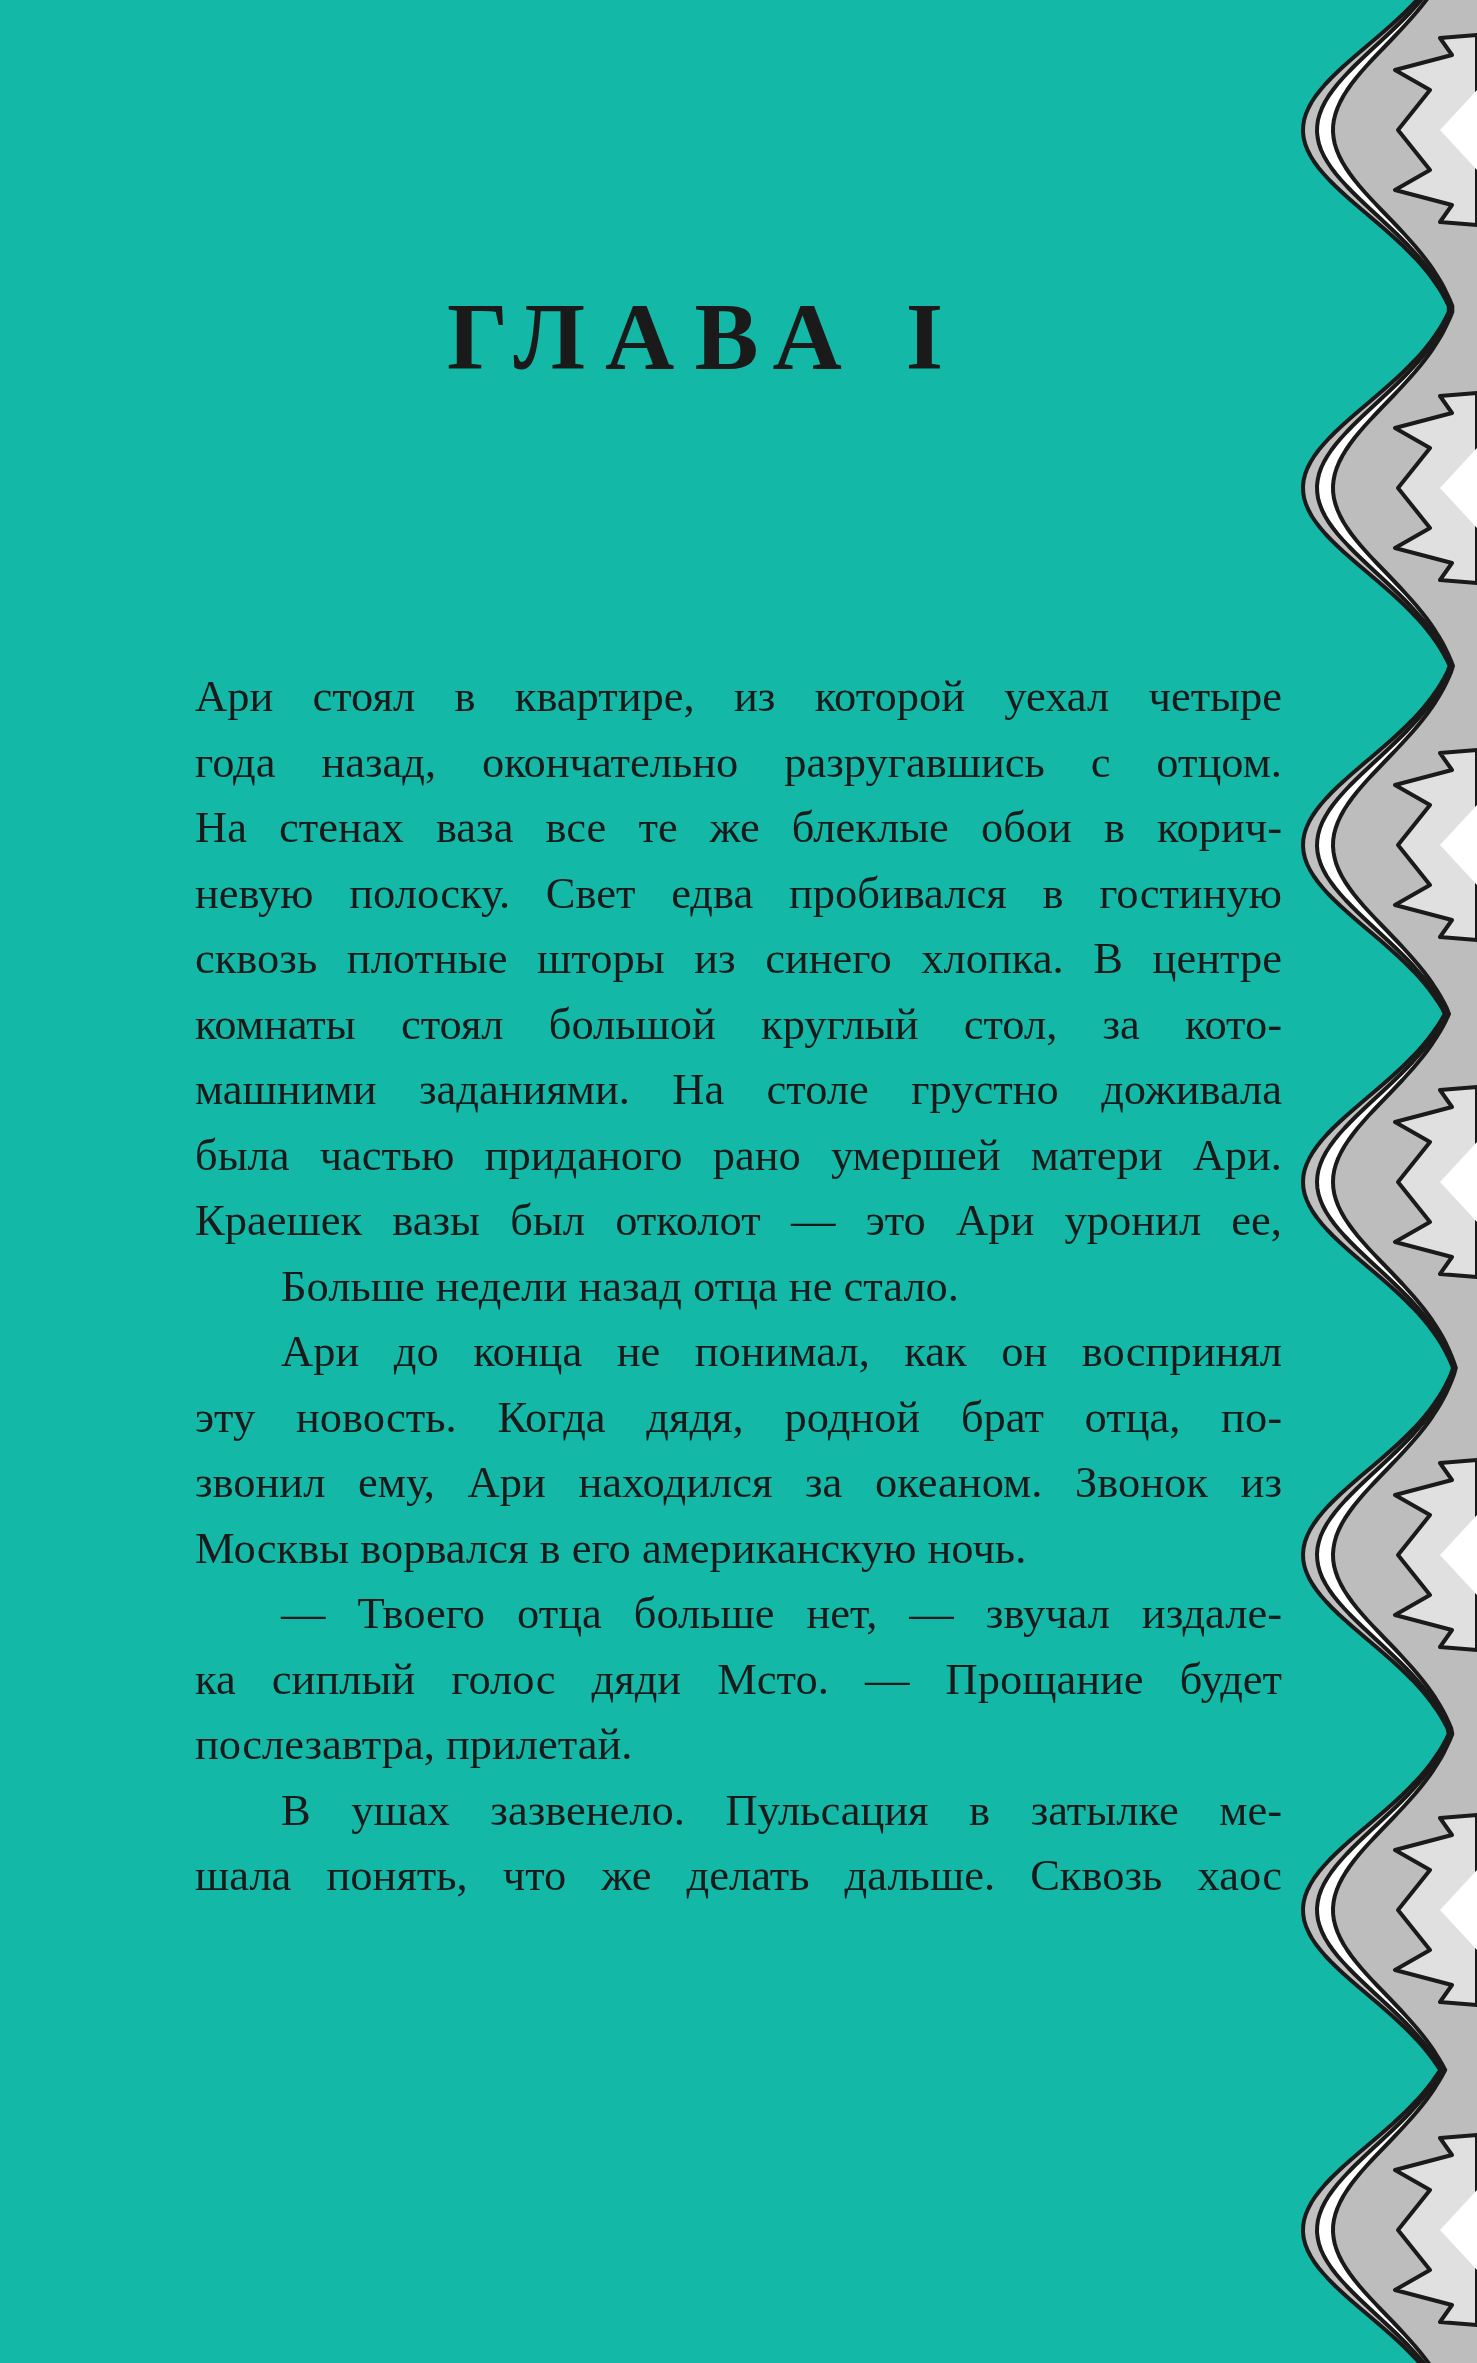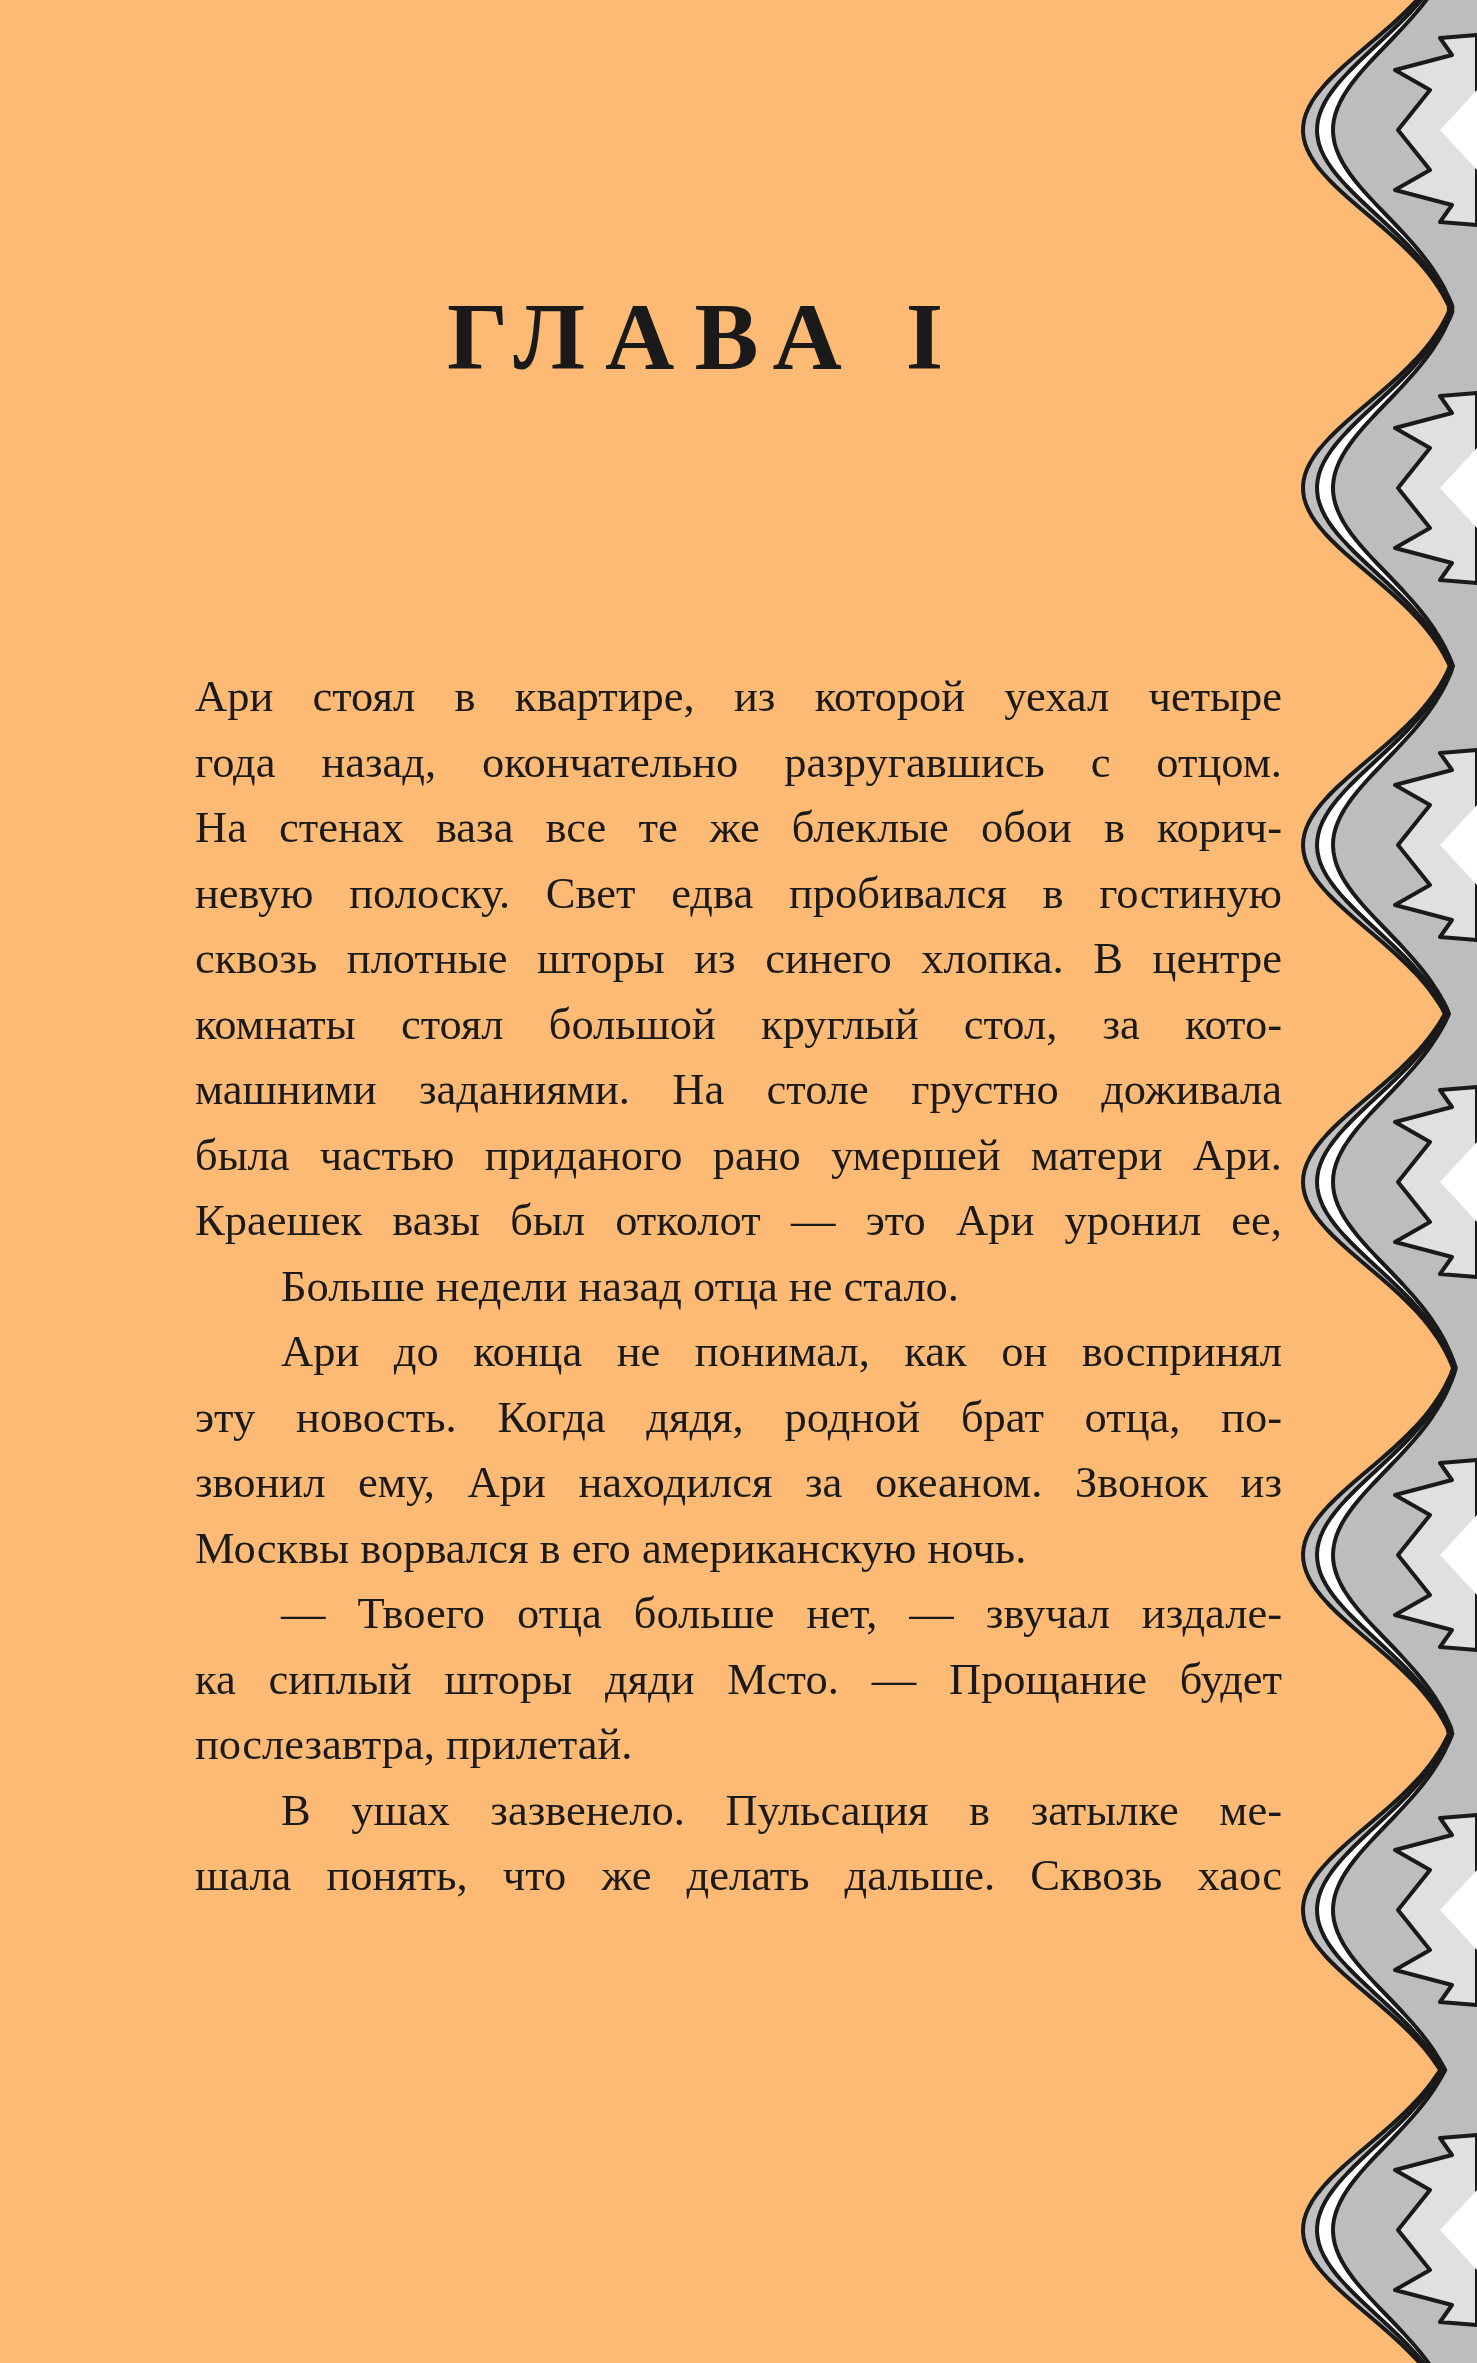--- a/index.html
+++ b/index.html
@@ -1,17 +1,17 @@
 <!DOCTYPE html>
 <html><head>
 <meta charset="utf-8">
 <style>
   html, body { margin: 0; padding: 0; background: #ffffff; }
   body { width: 1477px; height: 2363px; position: relative; overflow: hidden; }
-  .page { position: absolute; left: 0; top: 0; width: 1477px; height: 2363px; background: #fdba74; }
+  .page { position: absolute; left: 0; top: 0; width: 1477px; height: 2363px; background: #14b8a6; }
   .chapter-title {
     position: absolute; left: 0; width: 1410px; top: 225px;
     text-align: center;
     font-family: "Liberation Serif", "DejaVu Serif", serif;
     font-weight: bold; font-size: 96px; letter-spacing: 20px;
     color: #1a1a1a; line-height: 1;
   }
   .body-text {
     position: absolute; left: 163px; top: 664px; width: 1087px;
     font-family: "Liberation Serif", "DejaVu Serif", serif;
@@ -43,21 +43,21 @@
       <span class="line">комнаты стоял большой круглый стол, за кото-</span>
       <span class="line">машними заданиями. На столе грустно доживала</span>
       <span class="line">была частью приданого рано умершей матери Ари.</span>
       <span class="line">Краешек вазы был отколот — это Ари уронил ее,</span>
       <span class="line indent last">Больше недели назад отца не стало.</span>
       <span class="line indent">Ари до конца не понимал, как он воспринял</span>
       <span class="line">эту новость. Когда дядя, родной брат отца, по-</span>
       <span class="line">звонил ему, Ари находился за океаном. Звонок из</span>
       <span class="line last">Москвы ворвался в его американскую ночь.</span>
       <span class="line indent">— Твоего отца больше нет, — звучал издале-</span>
-      <span class="line">ка сиплый шторы дяди Мсто. — Прощание будет</span>
+      <span class="line">ка сиплый голос дяди Мсто. — Прощание будет</span>
       <span class="line last">послезавтра, прилетай.</span>
       <span class="line indent">В ушах зазвенело. Пульсация в затылке ме-</span>
       <span class="line">шала понять, что же делать дальше. Сквозь хаос</span>
     </div>
 
   <div class="page-number">12</div>
 
   <svg class="border-ornament" id="ornament" viewBox="1280 0 197 2363" preserveAspectRatio="none" xmlns="http://www.w3.org/2000/svg">
       <path d="M1454.5 -60 L1452.3 -54 L1449.7 -48 L1446.9 -42 L1443.7 -36 L1440.1 -30 L1436.2 -24 L1432.0 -18 L1427.3 -12 L1422.3 -6 L1417.0 0 L1411.3 6 L1405.3 12 L1398.9 18 L1392.4 24 L1385.6 30 L1378.7 36 L1371.6 42 L1364.6 48 L1357.5 54 L1350.6 60 L1343.8 66 L1337.4 72 L1331.2 78 L1325.5 84 L1320.4 90 L1315.7 96 L1311.7 102 L1308.5 108 L1305.9 114 L1304.1 120 L1303.2 126 L1303.0 132 L1303.7 138 L1305.2 144 L1307.5 150 L1310.6 156 L1314.3 162 L1318.7 168 L1323.8 174 L1329.3 180 L1335.3 186 L1341.7 192 L1348.3 198 L1355.2 204 L1362.2 210 L1369.3 216 L1376.3 222 L1383.3 228 L1390.1 234 L1396.8 240 L1403.2 246 L1409.3 252 L1415.1 258 L1420.6 264 L1425.7 270 L1430.5 276 L1434.8 282 L1438.9 288 L1442.5 294 L1445.8 300 L1448.8 306 L1448.8 312 L1445.8 318 L1442.5 324 L1438.9 330 L1434.8 336 L1430.5 342 L1425.7 348 L1420.6 354 L1415.1 360 L1409.3 366 L1403.2 372 L1396.8 378 L1390.1 384 L1383.3 390 L1376.3 396 L1369.3 402 L1362.2 408 L1355.2 414 L1348.3 420 L1341.7 426 L1335.3 432 L1329.3 438 L1323.8 444 L1318.7 450 L1314.3 456 L1310.6 462 L1307.5 468 L1305.2 474 L1303.7 480 L1303.0 486 L1303.2 492 L1304.1 498 L1305.9 504 L1308.5 510 L1311.7 516 L1315.7 522 L1320.4 528 L1325.5 534 L1331.2 540 L1337.4 546 L1343.8 552 L1350.6 558 L1357.5 564 L1364.6 570 L1371.6 576 L1378.7 582 L1385.6 588 L1392.4 594 L1398.9 600 L1405.3 606 L1411.3 612 L1417.0 618 L1422.3 624 L1427.3 630 L1432.0 636 L1436.2 642 L1440.1 648 L1443.7 654 L1446.9 660 L1449.7 666 L1447.4 672 L1444.2 678 L1440.7 684 L1436.9 690 L1432.7 696 L1428.1 702 L1423.2 708 L1417.9 714 L1412.3 720 L1406.3 726 L1400.0 732 L1393.5 738 L1386.7 744 L1379.8 750 L1372.8 756 L1365.7 762 L1358.7 768 L1351.7 774 L1345.0 780 L1338.4 786 L1332.2 792 L1326.5 798 L1321.2 804 L1316.5 810 L1312.4 816 L1309.0 822 L1306.3 828 L1304.4 834 L1303.3 840 L1303.0 846 L1303.6 852 L1304.9 858 L1307.1 864 L1310.0 870 L1313.7 876 L1318.0 882 L1322.9 888 L1328.3 894 L1334.3 900 L1340.6 906 L1347.2 912 L1354.0 918 L1361.0 924 L1368.1 930 L1375.2 936 L1382.2 942 L1389.0 948 L1395.7 954 L1402.1 960 L1408.3 966 L1414.2 972 L1419.7 978 L1424.9 984 L1429.7 990 L1434.1 996 L1438.2 1002 L1441.9 1008 L1444.8 1014 L1441.3 1020 L1437.6 1026 L1433.4 1032 L1428.9 1038 L1424.0 1044 L1418.8 1050 L1413.2 1056 L1407.3 1062 L1401.1 1068 L1394.6 1074 L1387.9 1080 L1381.0 1086 L1374.0 1092 L1366.9 1098 L1359.9 1104 L1352.9 1110 L1346.1 1116 L1339.5 1122 L1333.2 1128 L1327.4 1134 L1322.0 1140 L1317.2 1146 L1313.0 1152 L1309.5 1158 L1306.7 1164 L1304.6 1170 L1303.4 1176 L1303.0 1182 L1303.4 1188 L1304.6 1194 L1306.7 1200 L1309.5 1206 L1313.0 1212 L1317.2 1218 L1322.0 1224 L1327.4 1230 L1333.2 1236 L1339.5 1242 L1346.1 1248 L1352.9 1254 L1359.9 1260 L1366.9 1266 L1374.0 1272 L1381.0 1278 L1387.9 1284 L1394.6 1290 L1401.1 1296 L1407.3 1302 L1413.2 1308 L1418.8 1314 L1424.0 1320 L1428.9 1326 L1433.4 1332 L1437.6 1338 L1441.3 1344 L1444.8 1350 L1447.8 1356 L1450.6 1362 L1453.1 1368 L1451.0 1374 L1448.3 1380 L1445.3 1386 L1441.9 1392 L1438.2 1398 L1434.1 1404 L1429.7 1410 L1424.9 1416 L1419.7 1422 L1414.2 1428 L1408.3 1434 L1402.1 1440 L1395.7 1446 L1389.0 1452 L1382.2 1458 L1375.2 1464 L1368.1 1470 L1361.0 1476 L1354.0 1482 L1347.2 1488 L1340.6 1494 L1334.3 1500 L1328.3 1506 L1322.9 1512 L1318.0 1518 L1313.7 1524 L1310.0 1530 L1307.1 1536 L1304.9 1542 L1303.6 1548 L1303.0 1554 L1303.3 1560 L1304.4 1566 L1306.3 1572 L1309.0 1578 L1312.4 1584 L1316.5 1590 L1321.2 1596 L1326.5 1602 L1332.2 1608 L1338.4 1614 L1345.0 1620 L1351.7 1626 L1358.7 1632 L1365.7 1638 L1372.8 1644 L1379.8 1650 L1386.7 1656 L1393.5 1662 L1400.0 1668 L1406.3 1674 L1412.3 1680 L1417.9 1686 L1423.2 1692 L1428.1 1698 L1432.7 1704 L1436.9 1710 L1440.7 1716 L1444.2 1722 L1447.4 1728 L1448.8 1734 L1445.8 1740 L1442.5 1746 L1438.9 1752 L1434.8 1758 L1430.5 1764 L1425.7 1770 L1420.6 1776 L1415.1 1782 L1409.3 1788 L1403.2 1794 L1396.8 1800 L1390.1 1806 L1383.3 1812 L1376.3 1818 L1369.3 1824 L1362.2 1830 L1355.2 1836 L1348.3 1842 L1341.7 1848 L1335.3 1854 L1329.3 1860 L1323.8 1866 L1318.7 1872 L1314.3 1878 L1310.6 1884 L1307.5 1890 L1305.2 1896 L1303.7 1902 L1303.0 1908 L1303.2 1914 L1304.1 1920 L1305.9 1926 L1308.5 1932 L1311.7 1938 L1315.7 1944 L1320.4 1950 L1325.5 1956 L1331.2 1962 L1337.4 1968 L1343.8 1974 L1350.6 1980 L1357.5 1986 L1364.6 1992 L1371.6 1998 L1378.7 2004 L1385.6 2010 L1392.4 2016 L1398.9 2022 L1405.3 2028 L1411.3 2034 L1417.0 2040 L1422.3 2046 L1427.3 2052 L1432.0 2058 L1436.2 2064 L1440.1 2070 L1436.2 2076 L1432.0 2082 L1427.3 2088 L1422.3 2094 L1417.0 2100 L1411.3 2106 L1405.3 2112 L1398.9 2118 L1392.4 2124 L1385.6 2130 L1378.7 2136 L1371.6 2142 L1364.6 2148 L1357.5 2154 L1350.6 2160 L1343.8 2166 L1337.4 2172 L1331.2 2178 L1325.5 2184 L1320.4 2190 L1315.7 2196 L1311.7 2202 L1308.5 2208 L1305.9 2214 L1304.1 2220 L1303.2 2226 L1303.0 2232 L1303.7 2238 L1305.2 2244 L1307.5 2250 L1310.6 2256 L1314.3 2262 L1318.7 2268 L1323.8 2274 L1329.3 2280 L1335.3 2286 L1341.7 2292 L1348.3 2298 L1355.2 2304 L1362.2 2310 L1369.3 2316 L1376.3 2322 L1383.3 2328 L1390.1 2334 L1396.8 2340 L1403.2 2346 L1409.3 2352 L1415.1 2358 L1420.6 2364 L1425.7 2370 L1430.5 2376 L1434.8 2382 L1438.9 2388 L1442.5 2394 L1445.8 2400 L1448.8 2406 L1451.5 2412 L1453.8 2418 L1500 2420 L1500 -60 Z" fill="#c0c0c0" stroke="#1a1a1a" stroke-width="4" stroke-linejoin="round"></path>
       <path d="M1455.7 -60 L1453.6 -54 L1451.3 -48 L1448.6 -42 L1445.7 -36 L1442.5 -30 L1438.9 -24 L1435.0 -18 L1430.8 -12 L1426.2 -6 L1421.3 0 L1416.1 6 L1410.6 12 L1404.8 18 L1398.8 24 L1392.6 30 L1386.2 36 L1379.8 42 L1373.3 48 L1366.9 54 L1360.6 60 L1354.4 66 L1348.5 72 L1342.9 78 L1337.6 84 L1332.9 90 L1328.6 96 L1325.0 102 L1322.0 108 L1319.7 114 L1318.0 120 L1317.2 126 L1317.0 132 L1317.7 138 L1319.0 144 L1321.1 150 L1323.9 156 L1327.4 162 L1331.4 168 L1336.0 174 L1341.1 180 L1346.6 186 L1352.4 192 L1358.5 198 L1364.8 204 L1371.2 210 L1377.7 216 L1384.1 222 L1390.5 228 L1396.8 234 L1402.8 240 L1408.7 246 L1414.3 252 L1419.6 258 L1424.6 264 L1429.3 270 L1433.6 276 L1437.6 282 L1441.3 288 L1444.7 294 L1447.7 300 L1450.4 306 L1450.4 312 L1447.7 318 L1444.7 324 L1441.3 330 L1437.6 336 L1433.6 342 L1429.3 348 L1424.6 354 L1419.6 360 L1414.3 366 L1408.7 372 L1402.8 378 L1396.8 384 L1390.5 390 L1384.1 396 L1377.7 402 L1371.2 408 L1364.8 414 L1358.5 420 L1352.4 426 L1346.6 432 L1341.1 438 L1336.0 444 L1331.4 450 L1327.4 456 L1323.9 462 L1321.1 468 L1319.0 474 L1317.7 480 L1317.0 486 L1317.2 492 L1318.0 498 L1319.7 504 L1322.0 510 L1325.0 516 L1328.6 522 L1332.9 528 L1337.6 534 L1342.9 540 L1348.5 546 L1354.4 552 L1360.6 558 L1366.9 564 L1373.3 570 L1379.8 576 L1386.2 582 L1392.6 588 L1398.8 594 L1404.8 600 L1410.6 606 L1416.1 612 L1421.3 618 L1426.2 624 L1430.8 630 L1435.0 636 L1438.9 642 L1442.5 648 L1445.7 654 L1448.6 660 L1451.3 666 L1449.1 672 L1446.2 678 L1443.0 684 L1439.5 690 L1435.7 696 L1431.5 702 L1427.0 708 L1422.1 714 L1417.0 720 L1411.5 726 L1405.8 732 L1399.8 738 L1393.6 744 L1387.3 750 L1380.9 756 L1374.4 762 L1368.0 768 L1361.6 774 L1355.4 780 L1349.4 786 L1343.8 792 L1338.5 798 L1333.6 804 L1329.3 810 L1325.6 816 L1322.4 822 L1320.0 828 L1318.3 834 L1317.3 840 L1317.0 846 L1317.5 852 L1318.8 858 L1320.7 864 L1323.4 870 L1326.7 876 L1330.7 882 L1335.2 888 L1340.2 894 L1345.6 900 L1351.4 906 L1357.4 912 L1363.7 918 L1370.1 924 L1376.6 930 L1383.0 936 L1389.4 942 L1395.7 948 L1401.8 954 L1407.7 960 L1413.4 966 L1418.7 972 L1423.8 978 L1428.5 984 L1432.9 990 L1437.0 996 L1440.7 1002 L1444.1 1008 L1446.7 1014 L1443.6 1020 L1440.1 1026 L1436.3 1032 L1432.2 1038 L1427.8 1044 L1423.0 1050 L1417.9 1056 L1412.5 1062 L1406.8 1068 L1400.8 1074 L1394.7 1080 L1388.4 1086 L1382.0 1092 L1375.5 1098 L1369.0 1104 L1362.7 1110 L1356.4 1116 L1350.4 1122 L1344.7 1128 L1339.3 1134 L1334.4 1140 L1330.0 1146 L1326.1 1152 L1322.9 1158 L1320.4 1164 L1318.5 1170 L1317.4 1176 L1317.0 1182 L1317.4 1188 L1318.5 1194 L1320.4 1200 L1322.9 1206 L1326.1 1212 L1330.0 1218 L1334.4 1224 L1339.3 1230 L1344.7 1236 L1350.4 1242 L1356.4 1248 L1362.7 1254 L1369.0 1260 L1375.5 1266 L1382.0 1272 L1388.4 1278 L1394.7 1284 L1400.8 1290 L1406.8 1296 L1412.5 1302 L1417.9 1308 L1423.0 1314 L1427.8 1320 L1432.2 1326 L1436.3 1332 L1440.1 1338 L1443.6 1344 L1446.7 1350 L1449.6 1356 L1452.1 1362 L1454.3 1368 L1452.5 1374 L1450.0 1380 L1447.2 1386 L1444.1 1392 L1440.7 1398 L1437.0 1404 L1432.9 1410 L1428.5 1416 L1423.8 1422 L1418.7 1428 L1413.4 1434 L1407.7 1440 L1401.8 1446 L1395.7 1452 L1389.4 1458 L1383.0 1464 L1376.6 1470 L1370.1 1476 L1363.7 1482 L1357.4 1488 L1351.4 1494 L1345.6 1500 L1340.2 1506 L1335.2 1512 L1330.7 1518 L1326.7 1524 L1323.4 1530 L1320.7 1536 L1318.8 1542 L1317.5 1548 L1317.0 1554 L1317.3 1560 L1318.3 1566 L1320.0 1572 L1322.4 1578 L1325.6 1584 L1329.3 1590 L1333.6 1596 L1338.5 1602 L1343.8 1608 L1349.4 1614 L1355.4 1620 L1361.6 1626 L1368.0 1632 L1374.4 1638 L1380.9 1644 L1387.3 1650 L1393.6 1656 L1399.8 1662 L1405.8 1668 L1411.5 1674 L1417.0 1680 L1422.1 1686 L1427.0 1692 L1431.5 1698 L1435.7 1704 L1439.5 1710 L1443.0 1716 L1446.2 1722 L1449.1 1728 L1450.4 1734 L1447.7 1740 L1444.7 1746 L1441.3 1752 L1437.6 1758 L1433.6 1764 L1429.3 1770 L1424.6 1776 L1419.6 1782 L1414.3 1788 L1408.7 1794 L1402.8 1800 L1396.8 1806 L1390.5 1812 L1384.1 1818 L1377.7 1824 L1371.2 1830 L1364.8 1836 L1358.5 1842 L1352.4 1848 L1346.6 1854 L1341.1 1860 L1336.0 1866 L1331.4 1872 L1327.4 1878 L1323.9 1884 L1321.1 1890 L1319.0 1896 L1317.7 1902 L1317.0 1908 L1317.2 1914 L1318.0 1920 L1319.7 1926 L1322.0 1932 L1325.0 1938 L1328.6 1944 L1332.9 1950 L1337.6 1956 L1342.9 1962 L1348.5 1968 L1354.4 1974 L1360.6 1980 L1366.9 1986 L1373.3 1992 L1379.8 1998 L1386.2 2004 L1392.6 2010 L1398.8 2016 L1404.8 2022 L1410.6 2028 L1416.1 2034 L1421.3 2040 L1426.2 2046 L1430.8 2052 L1435.0 2058 L1438.9 2064 L1442.5 2070 L1438.9 2076 L1435.0 2082 L1430.8 2088 L1426.2 2094 L1421.3 2100 L1416.1 2106 L1410.6 2112 L1404.8 2118 L1398.8 2124 L1392.6 2130 L1386.2 2136 L1379.8 2142 L1373.3 2148 L1366.9 2154 L1360.6 2160 L1354.4 2166 L1348.5 2172 L1342.9 2178 L1337.6 2184 L1332.9 2190 L1328.6 2196 L1325.0 2202 L1322.0 2208 L1319.7 2214 L1318.0 2220 L1317.2 2226 L1317.0 2232 L1317.7 2238 L1319.0 2244 L1321.1 2250 L1323.9 2256 L1327.4 2262 L1331.4 2268 L1336.0 2274 L1341.1 2280 L1346.6 2286 L1352.4 2292 L1358.5 2298 L1364.8 2304 L1371.2 2310 L1377.7 2316 L1384.1 2322 L1390.5 2328 L1396.8 2334 L1402.8 2340 L1408.7 2346 L1414.3 2352 L1419.6 2358 L1424.6 2364 L1429.3 2370 L1433.6 2376 L1437.6 2382 L1441.3 2388 L1444.7 2394 L1447.7 2400 L1450.4 2406 L1452.9 2412 L1455.0 2418 L1500 2420 L1500 -60 Z" fill="#ffffff" stroke="#1a1a1a" stroke-width="4" stroke-linejoin="round"></path>

